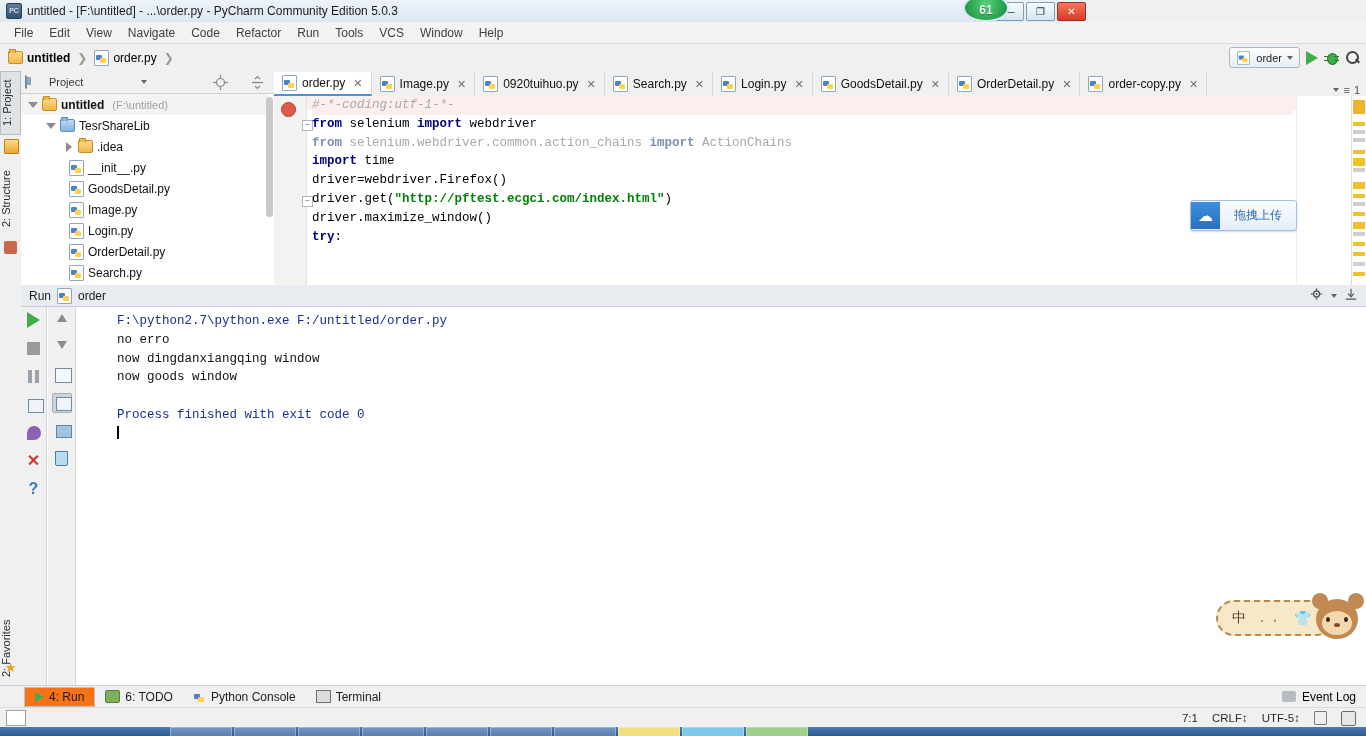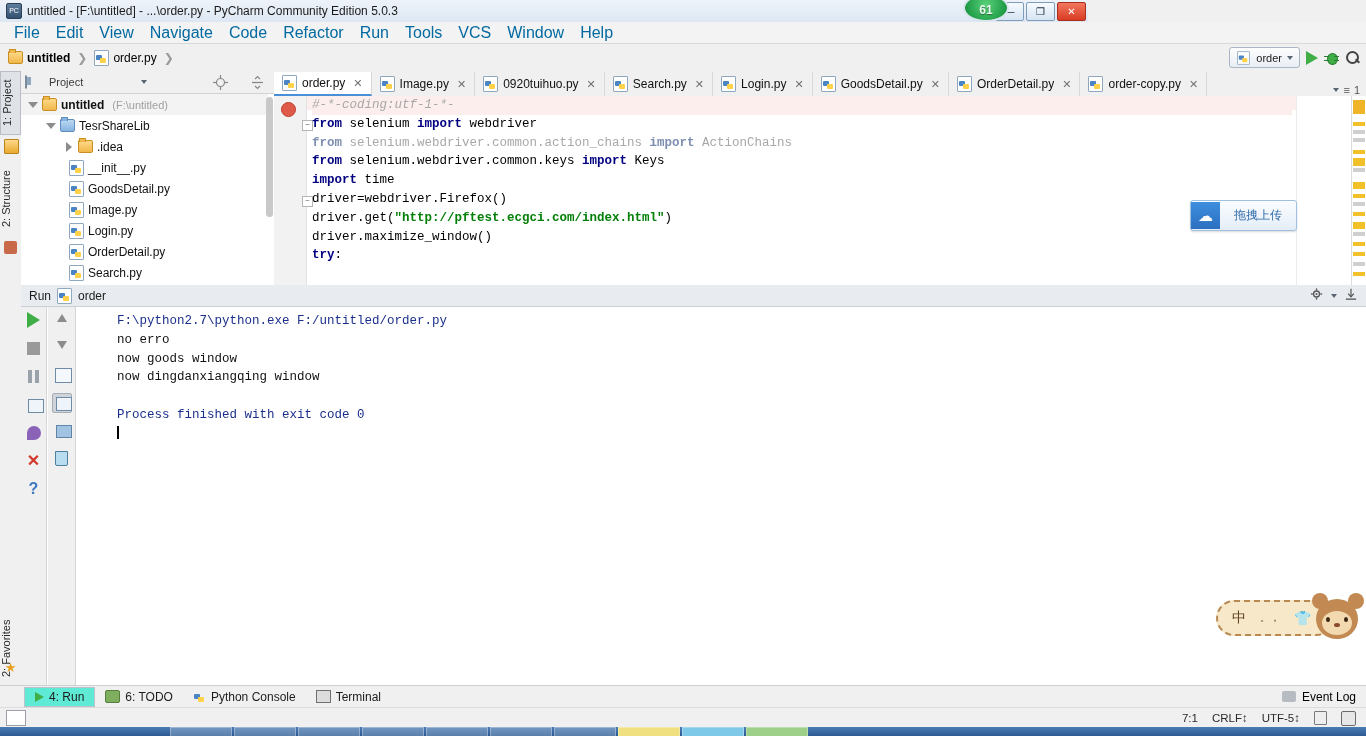--- a/index.html
+++ b/index.html
@@ -47,21 +47,21 @@
     padding-bottom:3px;box-sizing:border-box;
     text-shadow:0 1px 1px rgba(0,0,0,.4);
   }
 
   
   .menubar{
     position:absolute;left:0;top:22px;width:1366px;height:22px;
     background:#f3f3f3;border-bottom:1px solid #d9d9d9;
     display:flex;align-items:center;padding-left:6px;box-sizing:border-box;
   }
-  .menu-item{padding:2px 8px;font-size:16px;color:#0369a1;cursor:default;}
+  .menu-item{padding:2px 8px;font-size:12px;color:#404040;cursor:default;}
 
   
   .navbar{
     position:absolute;left:0;top:44px;width:1366px;height:27px;
     background:#f0f0f0;border-bottom:1px solid #c8c8c8;
     display:flex;align-items:center;
   }
   .crumb{display:flex;align-items:center;gap:4px;padding-left:8px;}
   .crumb .sep{color:#9a9a9a;margin:0 3px;font-size:12px;}
   .crumb-label{font-size:12px;}
@@ -277,21 +277,21 @@
   .bear-eye.l{left:18px;} .bear-eye.r{left:36px;}
   .bear-nose{position:absolute;left:26px;top:30px;width:6px;height:4px;border-radius:50%;background:#8a4a2a;}
 
   
   .botbar{
     position:absolute;left:0;top:685px;width:1366px;height:22px;
     background:#f0f0f0;border-top:1px solid #cfcfcf;
     display:flex;align-items:center;padding-left:24px;box-sizing:border-box;
   }
   .bot-item{display:flex;align-items:center;gap:5px;padding:2px 10px;font-size:12px;color:#1c1c1c;}
-  .bot-item.active{background:#5eead4;border:1px solid #bcc2c9;}
+  .bot-item.active{background:#f97316;border:1px solid #bcc2c9;}
   .bot-right{margin-left:auto;display:flex;align-items:center;gap:6px;padding-right:10px;}
   .evt-ico{width:14px;height:11px;background:#b7bcc2;border-radius:2px;}
 
   .statusbar{
     position:absolute;left:0;top:707px;width:1366px;height:20px;
     background:#f0f0f0;border-top:1px solid #dcdcdc;display:flex;align-items:center;
   }
   .sb-left{width:18px;height:14px;margin-left:6px;border:1px solid #9aa0a6;background:#fff;}
   .sb-right{margin-left:auto;display:flex;align-items:center;gap:14px;padding-right:10px;font-size:11.5px;color:#2b2b2b;}
   .sb-lock{width:11px;height:12px;border:1px solid #7a7a7a;border-radius:1px;background:#eee;}
@@ -514,21 +514,20 @@
     <div class="gutter">
       <div class="breakpoint"></div>
       <div class="fold" style="top:24px;">−</div>
       <div class="fold" style="top:100px;">−</div>
     </div>
 
     <div class="code">
       <div class="cl hl"><span class="cmt">#-*-coding:utf-1-*-</span></div>
       <div class="cl"><span class="kw">from</span> selenium <span class="kw">import</span> webdriver</div>
       <div class="cl dim"><span style="color:#7d8fb0;font-weight:bold;">from</span> selenium.webdriver.common.action_chains <span style="color:#7d8fb0;font-weight:bold;">import</span> ActionChains</div>
-      <div class="cl"><span class="kw">from</span> selenium.webdriver.common.keys <span class="kw">import</span> Keys</div>
       <div class="cl"><span class="kw">import</span> time</div>
       <div class="cl">driver=webdriver.Firefox()</div>
       <div class="cl">driver.get(<span class="str">"http://pftest.ecgci.com/index.html"</span>)</div>
       <div class="cl">driver.maximize_window()</div>
       <div class="cl"><span class="kw">try</span>:</div>
     </div>
 
     <div class="ed-right"></div>
     <div class="markbar">
       <div class="mark top" style="top:4px;"></div>
@@ -624,22 +623,22 @@
           <div class="ic-print"></div>
         </div>
       <div class="rbtn">
           <div class="ic-trash"></div>
         </div>
     </div>
 
     <div class="console">
       <div class="oline blue">F:\python2.7\python.exe F:/untitled/order.py</div>
       <div class="oline">no erro</div>
+      <div class="oline">now dingdanxiangqing window</div>
       <div class="oline">now goods window</div>
-      <div class="oline">now dingdanxiangqing window</div>
       <div class="oline"></div>
       <div class="oline blue">Process finished with exit code 0</div>
       <div class="oline"><span class="caret"></span></div>
     </div>
   </div>
 
   <div class="ime">
     <div class="ime-bar">
       <span>中</span>
       <span class="deg">。，</span>

